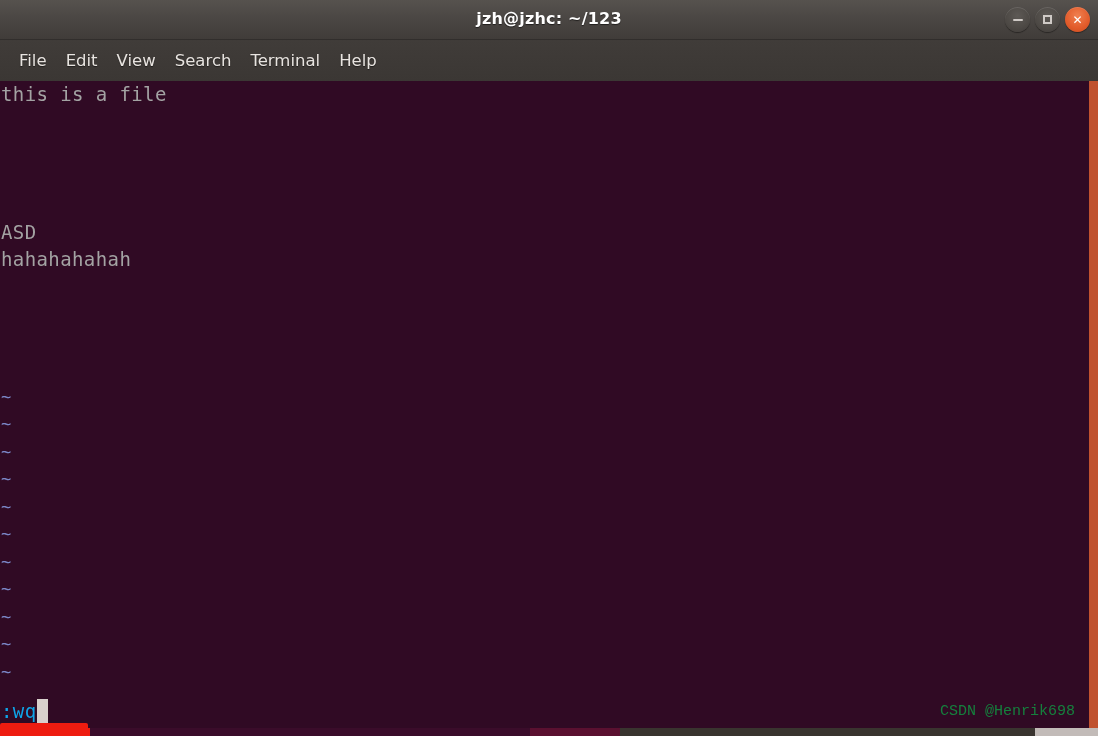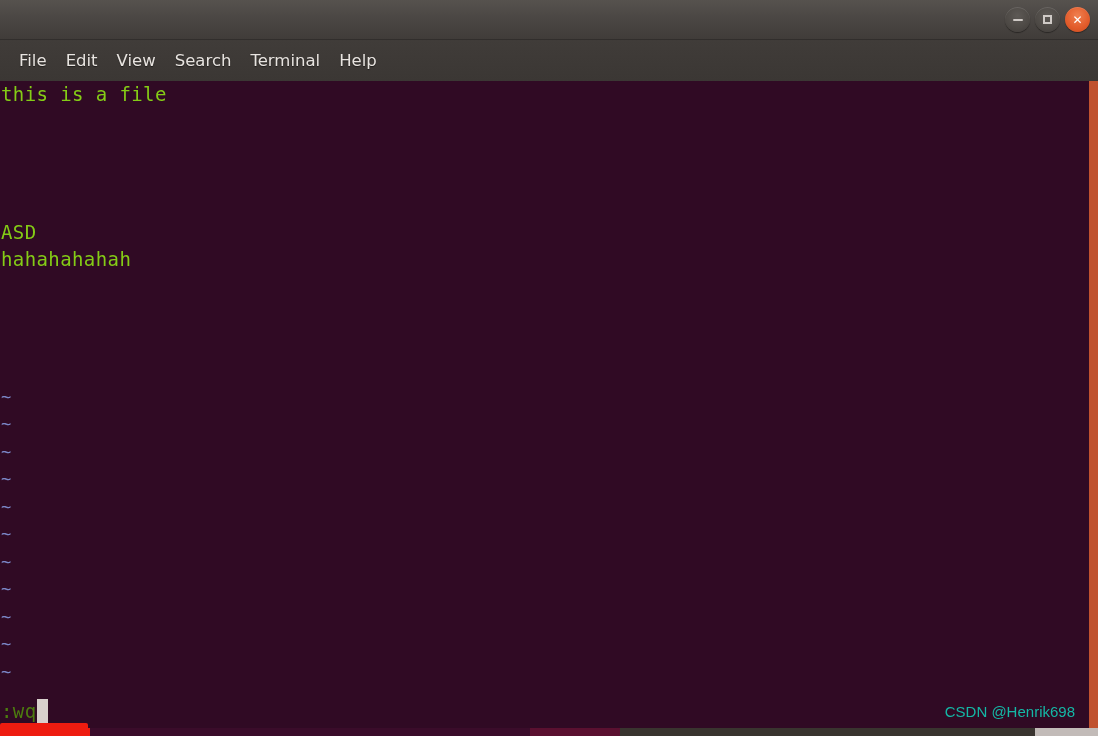--- a/index.html
+++ b/index.html
@@ -136,21 +136,21 @@
     top: 0;
     right: 9px;
     bottom: 0;
     padding: 0;
   }
   .vim-line {
     font-family: "DejaVu Sans Mono", monospace;
     font-size: 19px;
     line-height: 27.5px;
     height: 27.5px;
-    color: #84cc16;
+    color: #a3a3a3;
     white-space: pre;
     padding-left: 1px;
     letter-spacing: 0.4px;
   }
   .vim-line.blank { color: transparent; }
   .vim-line.tilde {
     color: #7a86c6;
     font-size: 17px;
   }
 
@@ -162,21 +162,21 @@
     width: 100%;
     height: 26px;
   }
   .cmdline {
     position: absolute;
     left: 1px;
     top: 0;
     font-family: "DejaVu Sans Mono", monospace;
     font-size: 19px;
     line-height: 24px;
-    color: #4d7c0f;
+    color: #0ea5e9;
     letter-spacing: 0.4px;
     white-space: pre;
   }
   .cmd-cursor {
     display: inline-block;
     background: #d8d0cc;
     color: #300a24;
   }
   .red-underline {
     position: absolute;
@@ -185,23 +185,23 @@
     width: 88px;
     height: 7px;
     background: #ee1c10;
     border-radius: 2px;
   }
 
   .watermark {
     position: absolute;
     right: 14px;
     bottom: 8px;
-    font-family: Liberation Sans, sans-serif;
+    font-family: Liberation Mono, monospace;
     font-size: 15px;
-    color: #14b8a6;
+    color: #15803d;
     white-space: nowrap;
   }
 
   
   .bottom-strip {
     position: absolute;
     left: 0;
     top: 728px;
     width: 1098px;
     height: 8px;
@@ -213,20 +213,21 @@
   .bs3 { width: 90px;  background: #5a1030; }
   .bs4 { width: 415px; background: #39342f; }
   .bs5 { flex: 1;      background: #c2bbb8; }
 </style>
 </head>
 <body>
 
 <div id="app">
 
   <div class="titlebar">
+    <div class="window-title">jzh@jzhc: ~/123</div>
     <div class="win-controls">
       <div class="win-btn">
         <span class="glyph">
             <span class="min-bar"></span>
           </span>
       </div>
       <div class="win-btn">
         <span class="glyph">
             <span class="max-sq"></span>
           </span>

